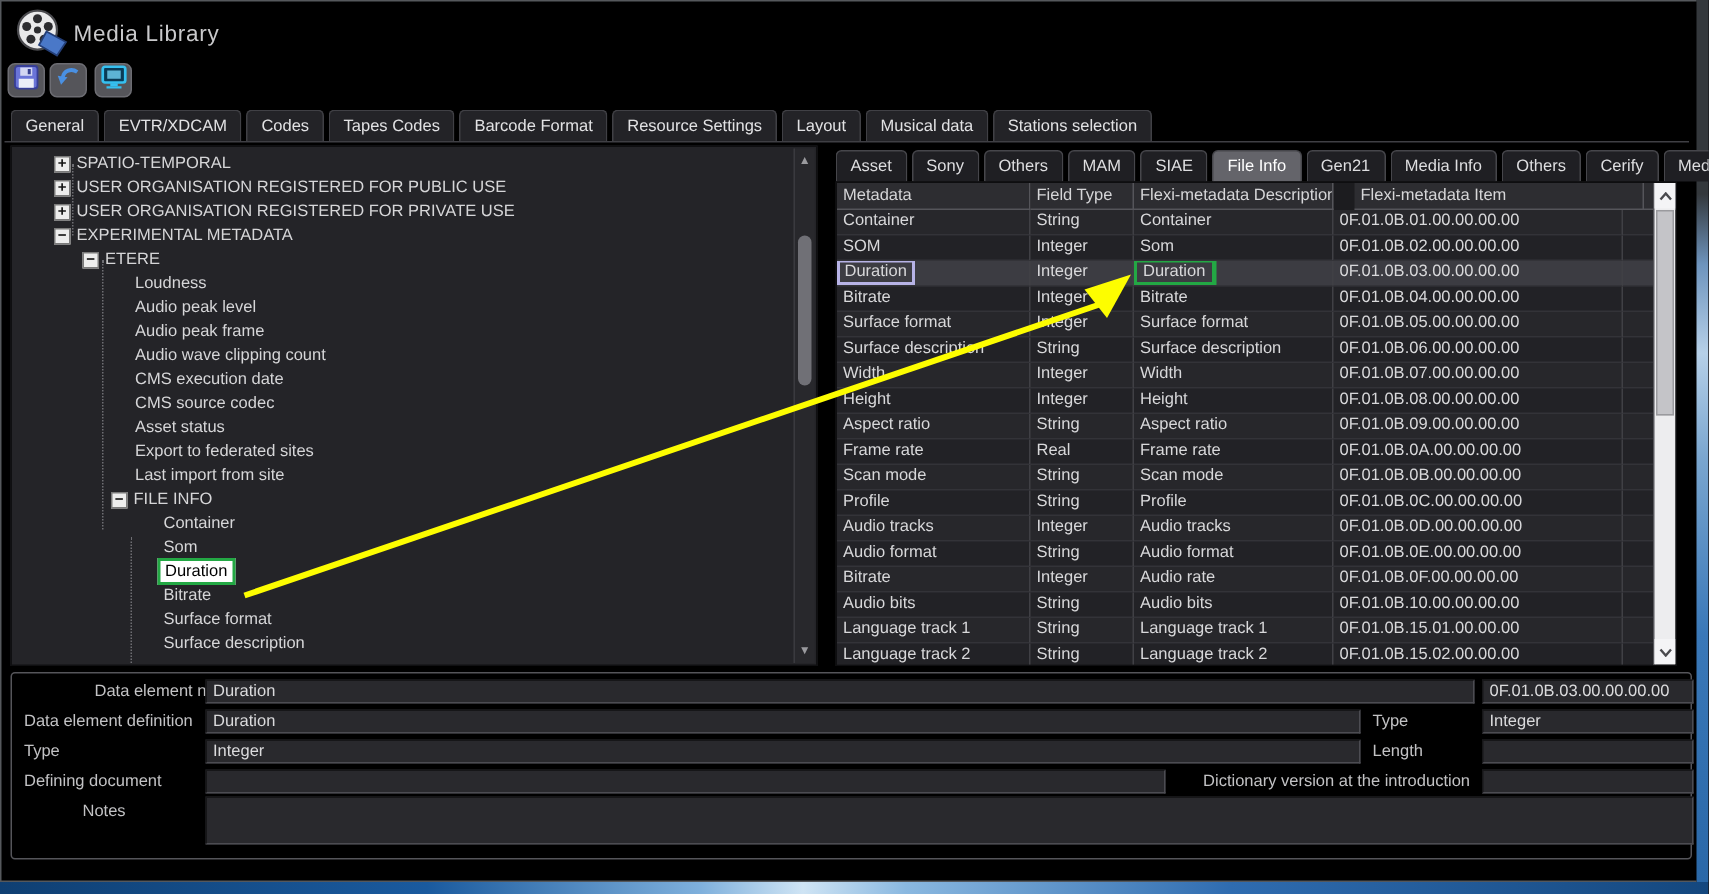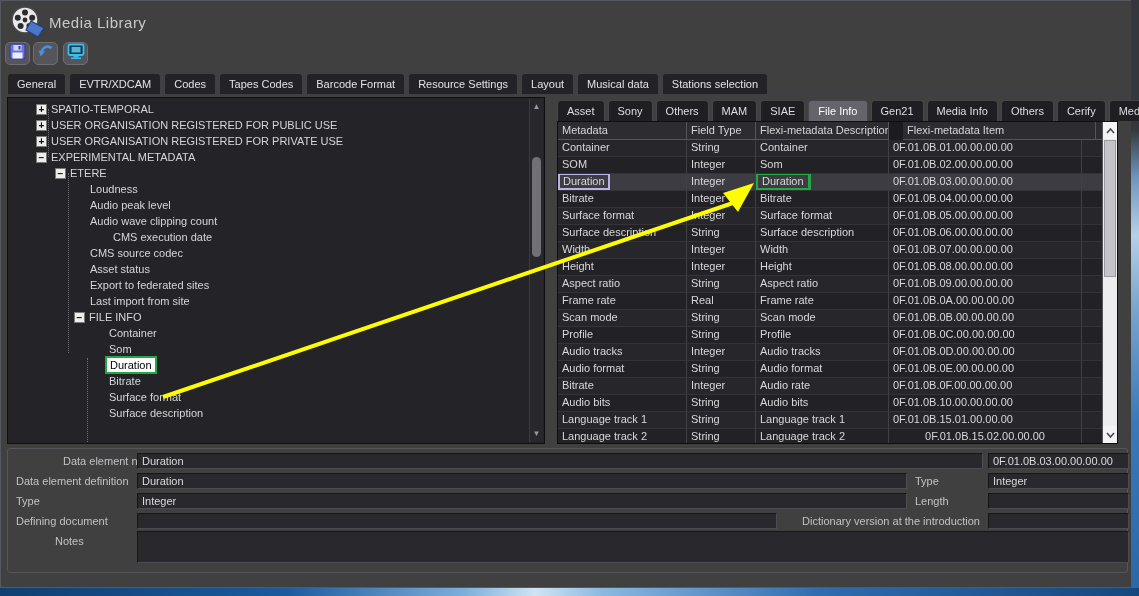--- a/index.html
+++ b/index.html
@@ -2,21 +2,21 @@
 <html style="--ann-red: #cc2b27; --ann-green: #23a844; --ann-purple: #b7b3e6; --ann-yellow: #fdfd00;"><head>
 <meta charset="utf-8">
 <style>
   * { margin:0; padding:0; box-sizing:border-box; }
   html,body { width:1139px; height:596px; background:#222225; overflow:hidden;
     font-family:"Liberation Sans", sans-serif; }
   #screen { position:relative; width:1139px; height:596px; background:#1d1d20; }
 
   
   #win { position:absolute; left:0; top:0; width:1131px; height:588px;
-    background:#404040; border:1px solid #55585c; border-right:none; }
+    background:#000000; border:1px solid #55585c; border-right:none; }
 
   
   #right-strip { position:absolute; right:0; top:0; width:10px; height:588px;
     background:linear-gradient(180deg,#34383c 0%,#34383c 22%,#6e94bd 30%,#b6d0e8 40%,#7aa6cf 52%,#3a78b8 72%,#2a68a8 100%); }
   #bottom-strip { position:absolute; left:0; bottom:0; width:1139px; height:8px;
     background:linear-gradient(90deg,#0f3f72 0%,#1a5a9e 25%,#7fb0dc 41%,#cfe4f4 47%,#8ab8e0 53%,#2f6cb0 72%,#14477e 100%); }
 
   
   #app-title { position:absolute; left:48px; top:13px; font-size:15px; color:#c9c9cb; letter-spacing:.5px; }
   #app-icon { position:absolute; left:8px; top:3px; }
@@ -175,23 +175,26 @@
             <span class="tgl">−</span>
             <span class="tlabel">ETERE</span>
           </div>
           <div class="trow" style="padding-left: 81px;">
             <span class="tlabel">Loudness</span>
           </div>
           <div class="trow" style="padding-left: 81px;">
             <span class="tlabel">Audio peak level</span>
           </div>
           <div class="trow" style="padding-left: 81px;">
+            <span class="tlabel">Audio peak frame</span>
+          </div>
+          <div class="trow" style="padding-left: 81px;">
             <span class="tlabel">Audio wave clipping count</span>
           </div>
-          <div class="trow" style="padding-left: 104px;">
+          <div class="trow" style="padding-left: 81px;">
             <span class="tlabel">CMS execution date</span>
           </div>
           <div class="trow" style="padding-left: 81px;">
             <span class="tlabel">CMS source codec</span>
           </div>
           <div class="trow" style="padding-left: 81px;">
             <span class="tlabel">Asset status</span>
           </div>
           <div class="trow" style="padding-left: 81px;">
             <span class="tlabel">Export to federated sites</span>
@@ -371,21 +374,21 @@
             <div class="gcell" style="width: 129px;"><span class="ctext">Language track 1</span></div>
             <div class="gcell" style="width: 69px;"><span class="ctext">String</span></div>
             <div class="gcell" style="width: 133px;"><span class="ctext">Language track 1</span></div>
             <div class="gcell" style="width: 193px;"><span class="ctext">0F.01.0B.15.01.00.00.00</span></div>
             <div class="gcell" style="width: 22px;"></div>
           </div>
           <div class="grow">
             <div class="gcell" style="width: 129px;"><span class="ctext">Language track 2</span></div>
             <div class="gcell" style="width: 69px;"><span class="ctext">String</span></div>
             <div class="gcell" style="width: 133px;"><span class="ctext">Language track 2</span></div>
-            <div class="gcell" style="width: 193px; text-align: center;"><span class="ctext">0F.01.0B.15.02.00.00.00</span></div>
+            <div class="gcell" style="width: 193px;"><span class="ctext">0F.01.0B.15.02.00.00.00</span></div>
             <div class="gcell" style="width: 22px;"></div>
           </div>
         </div>
       <div id="grid-sb">
         <div class="larr" style="top:0;">
           <svg width="9" height="6" viewBox="0 0 9 6">
               <polyline points="1,5 4.5,1 8,5" fill="none" stroke="#4a4a4e" stroke-width="1.6"></polyline>
             </svg>
         </div>
         <div class="lthumb"></div>

